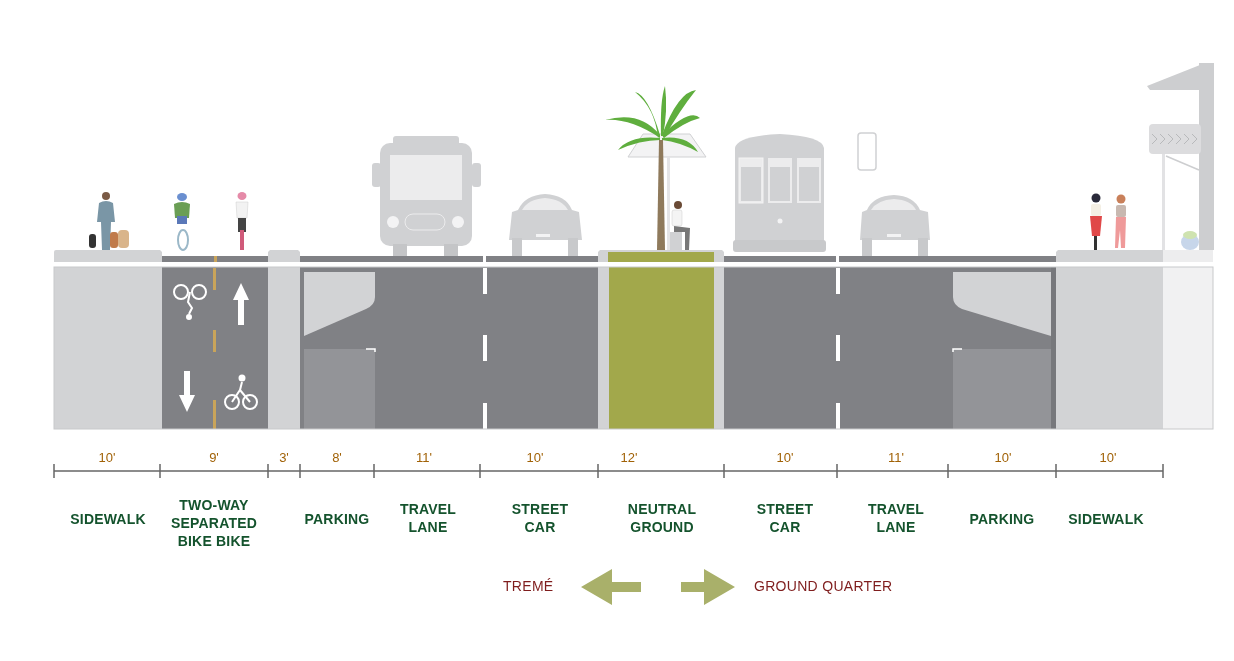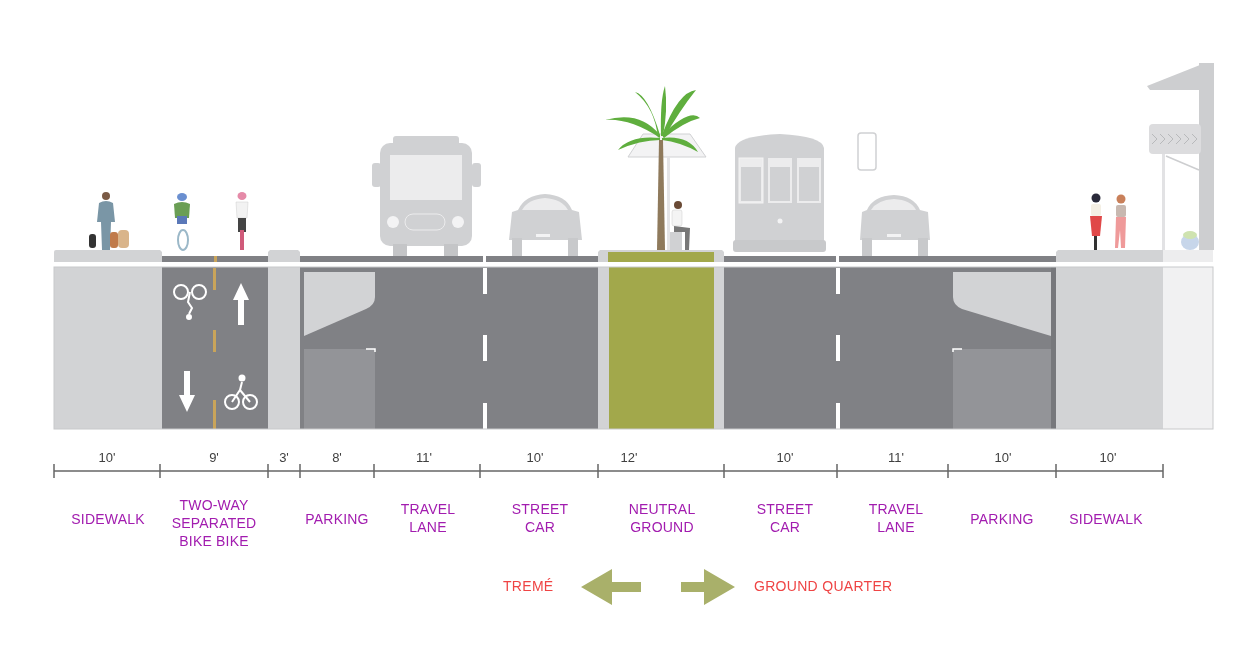--- a/index.html
+++ b/index.html
@@ -1,23 +1,23 @@
 <!DOCTYPE html>
 <html><head>
 <meta charset="utf-8">
 <style>
   html, body { margin:0; padding:0; background:#ffffff; }
   body { width:1234px; height:661px; position:relative; overflow:hidden;
          font-family:"Liberation Sans", sans-serif; color:#444; }
   .abs { position:absolute; }
   svg { display:block; }
   .seg-label { position:absolute; top:496px; text-align:center; font-size:14px; line-height:18px;
-               color:#a21caf; letter-spacing:0.2px; transform:translateX(-50%); white-space:nowrap; }
-  .dim-label { position:absolute; top:450px; font-size:13px; color:#404040; transform:translateX(-50%); }
-  .dir-label { position:absolute; top:578px; font-size:14px; color:#ef4444; letter-spacing:0.3px; }
+               color:#14532d; letter-spacing:0.2px; transform:translateX(-50%); white-space:nowrap;font-weight:bold; }
+  .dim-label { position:absolute; top:450px; font-size:13px; color:#a16207; transform:translateX(-50%); }
+  .dir-label { position:absolute; top:578px; font-size:14px; color:#7f1d1d; letter-spacing:0.3px; }
 </style>
 </head>
 <body>
 
 <svg class="abs" style="left:0;top:0" width="1234" height="661" viewBox="0 0 1234 661">
 
   <g>
 
     <path d="M54 262 L54 252 Q54 250 56 250 L160 250 L162 252 L162 262 Z" fill="#d2d3d5"></path>
 

